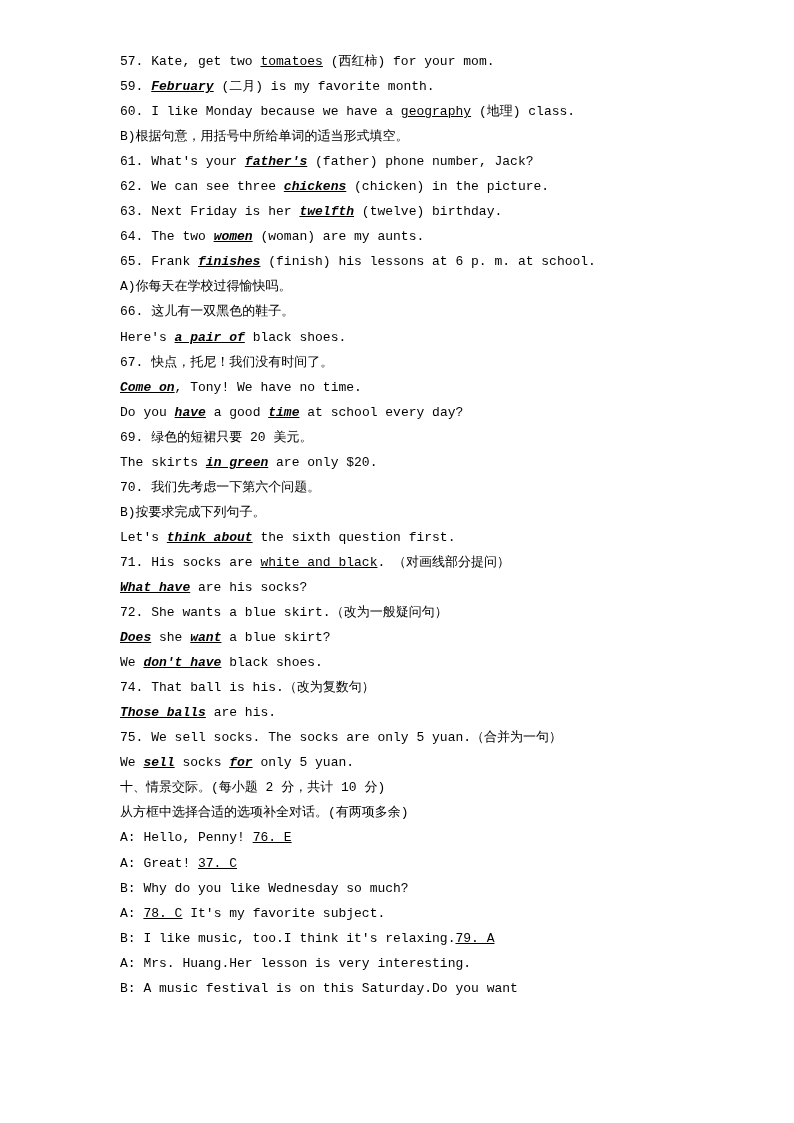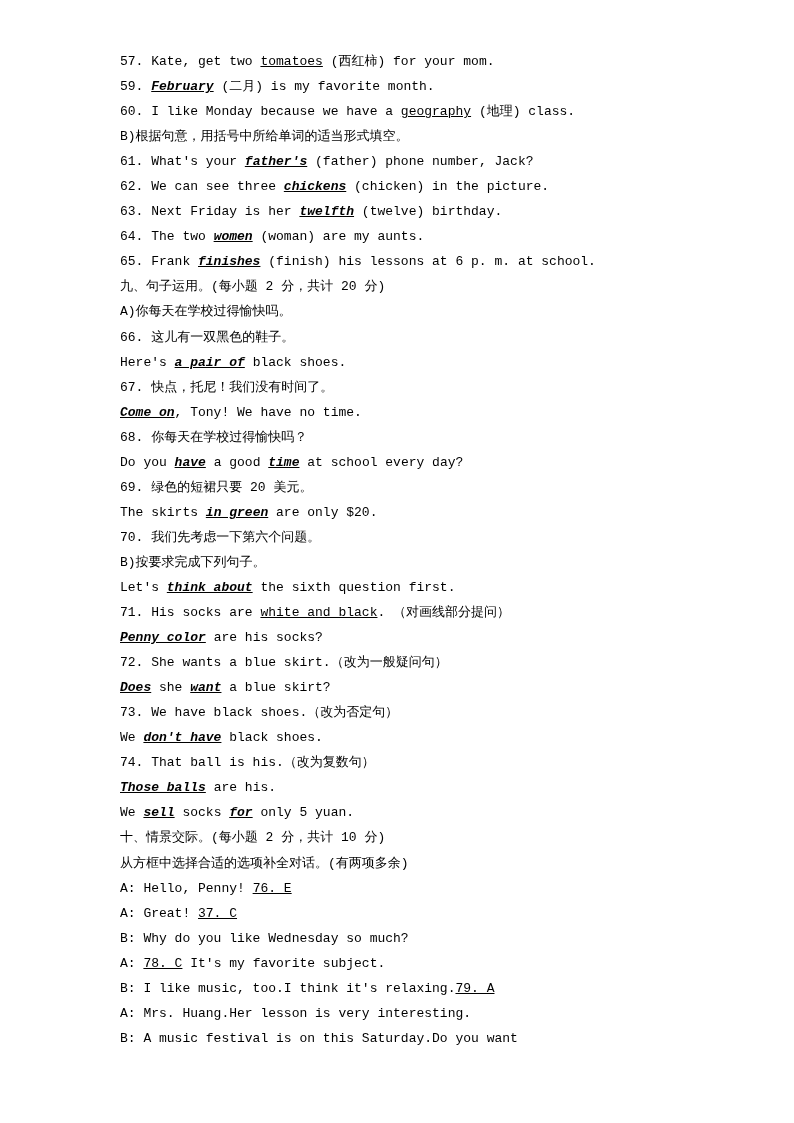--- a/index.html
+++ b/index.html
@@ -65,37 +65,33 @@
     63. Next Friday is her <span class="italic-underline">twelfth</span> (twelve) birthday.
   </p>
   <p class="line">
     64. The two <span class="italic-underline">women</span> (woman) are my aunts.
   </p>
   <p class="line">
     65. Frank <span class="italic-underline">finishes</span> (finish) his lessons at 6 p. m. at school.
   </p>
 
   <p class="line">
-    九、句子运用。(每小题 2 分，共计 20 分)
-  </p>
-  <p class="line">
     A)你每天在学校过得愉快吗。
   </p>
 
   <p class="line">66. 这儿有一双黑色的鞋子。</p>
   <p class="line">
     Here's <span class="italic-underline">a pair of</span> black shoes.
   </p>
 
   <p class="line">67. 快点，托尼！我们没有时间了。</p>
   <p class="line">
     <span class="italic-underline">Come on</span>, Tony! We have no time.
   </p>
 
-  <p class="line">68. 你每天在学校过得愉快吗？</p>
   <p class="line">
     Do you <span class="italic-underline">have</span> a good <span class="italic-underline">time</span> at school every day?
   </p>
 
   <p class="line">69. 绿色的短裙只要 20 美元。</p>
   <p class="line">
     The skirts <span class="italic-underline">in green</span> are only $20.
   </p>
 
   <p class="line">70. 我们先考虑一下第六个问题。</p>
@@ -104,38 +100,38 @@
   </p>
 
   <p class="line">
     Let's <span class="italic-underline">think about</span> the sixth question first.
   </p>
 
   <p class="line">
     71. His socks are <span class="underline">white and black</span>. （对画线部分提问）
   </p>
   <p class="line">
-    <span class="italic-underline">Penny color</span> are his socks?
+    <span class="italic-underline">What have</span> are his socks?
   </p>
 
   <p class="line">72. She wants a blue skirt.（改为一般疑问句）</p>
   <p class="line">
     <span class="italic-underline">Does</span> she <span class="italic-underline">want</span> a blue skirt?
   </p>
 
-  <p class="line">73. We have black shoes.（改为否定句）</p>
   <p class="line">
     We <span class="italic-underline">don't have</span> black shoes.
   </p>
 
   <p class="line">74. That ball is his.（改为复数句）</p>
   <p class="line">
     <span class="italic-underline">Those balls</span> are his.
   </p>
 
+  <p class="line">75. We sell socks. The socks are only 5 yuan.（合并为一句）</p>
   <p class="line">
     We <span class="italic-underline">sell</span> socks <span class="italic-underline">for</span> only 5 yuan.
   </p>
 
   <p class="line">
     十、情景交际。(每小题 2 分，共计 10 分)
   </p>
   <p class="line">
     从方框中选择合适的选项补全对话。(有两项多余)
   </p>

